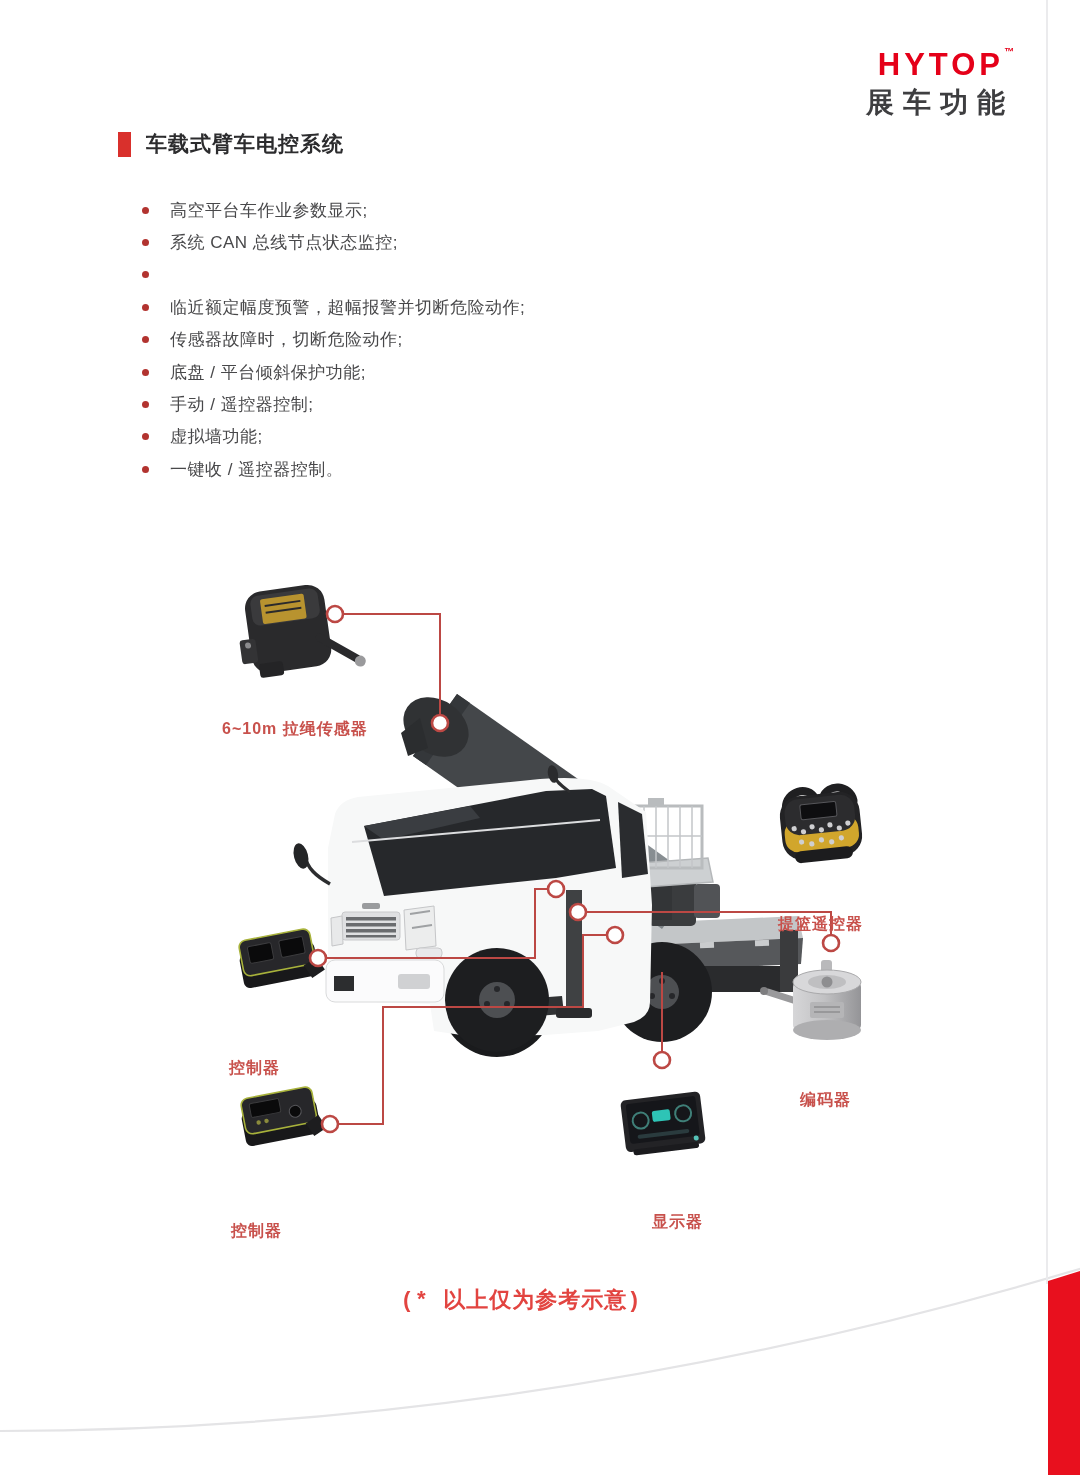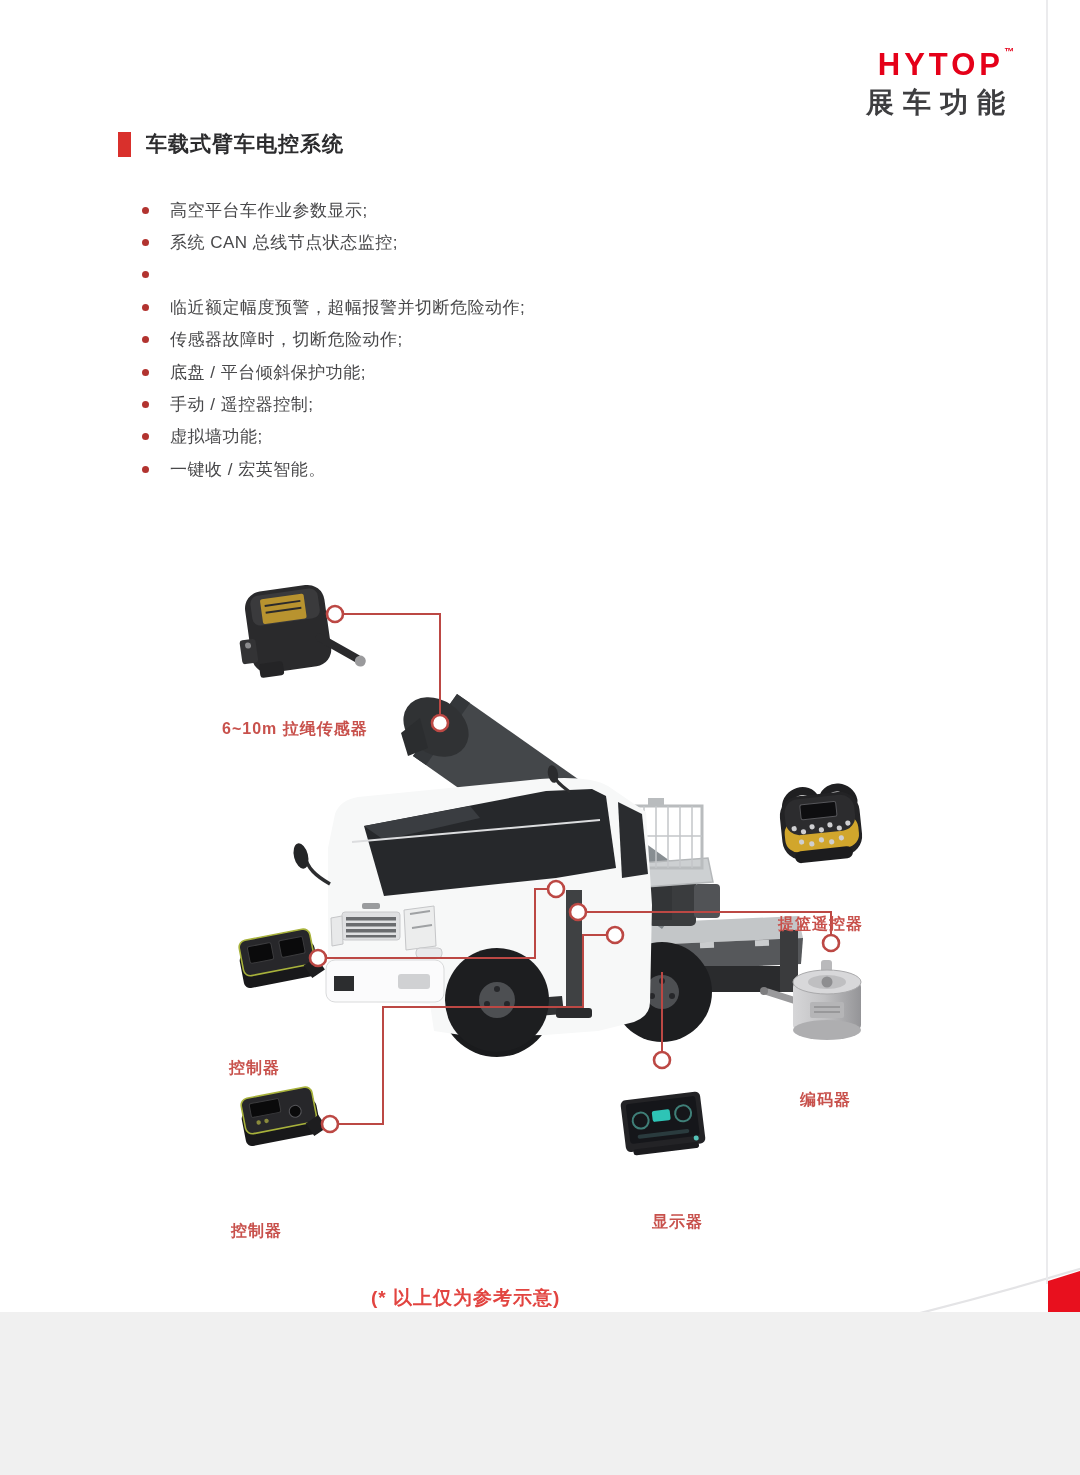--- a/index.html
+++ b/index.html
@@ -2,21 +2,21 @@
 <html><head>
 <meta charset="utf-8">
 <style>
   html,body{margin:0;padding:0;}
   body{
     font-family:"Liberation Sans","DejaVu Sans",sans-serif;
     background:#f0f0f0;
   }
   .page{
     position:relative;
-    width:1080px;height:1312px;
+    width:1080px;height:1475px;
     margin:0 auto;
     background:#ffffff;
     overflow:hidden;
   }
   
   .logo{
     position:absolute;top:48px;right:66px;
     text-align:right;
   }
   .brand{
@@ -74,22 +74,24 @@
     position:absolute;
     color:#c8514c;
     font-size:16px;font-weight:700;
     letter-spacing:1px;
     white-space:nowrap;
     margin-top:32px;
   }
   
   .footnote{
     position:absolute;left:371px;top:1285px;width:300px;
-    color:#e24440;font-size:19px;font-weight:700;
+    text-align:center;
+    color:#e24440;font-size:22px;font-weight:700;
     letter-spacing:1px;
+    font-family:Liberation Mono, monospace;
   }
   
   .edge-line{
     position:absolute;top:0;left:1046px;
     width:2px;height:1284px;
     background:#ebebed;
   }
   svg.diagram{position:absolute;left:0;top:0;}
 </style>
 </head>
@@ -134,21 +136,21 @@
     <li>
         <span class="dot"></span>
         <span class="feature-text">手动 / 遥控器控制;</span>
       </li>
     <li>
         <span class="dot"></span>
         <span class="feature-text">虚拟墙功能;</span>
       </li>
     <li>
         <span class="dot"></span>
-        <span class="feature-text">一键收 / 宏英智能。</span>
+        <span class="feature-text">一键收 / 遥控器控制。</span>
       </li>
   </ul>
 
   <svg class="diagram" width="1080" height="1475" viewBox="0 0 1080 1475">
     <defs>
       <linearGradient id="encBody" x1="0" y1="0" x2="1" y2="0">
         <stop offset="0" stop-color="#d6d6d8"></stop>
         <stop offset="0.45" stop-color="#c2c2c4"></stop>
         <stop offset="1" stop-color="#949497"></stop>
       </linearGradient>

